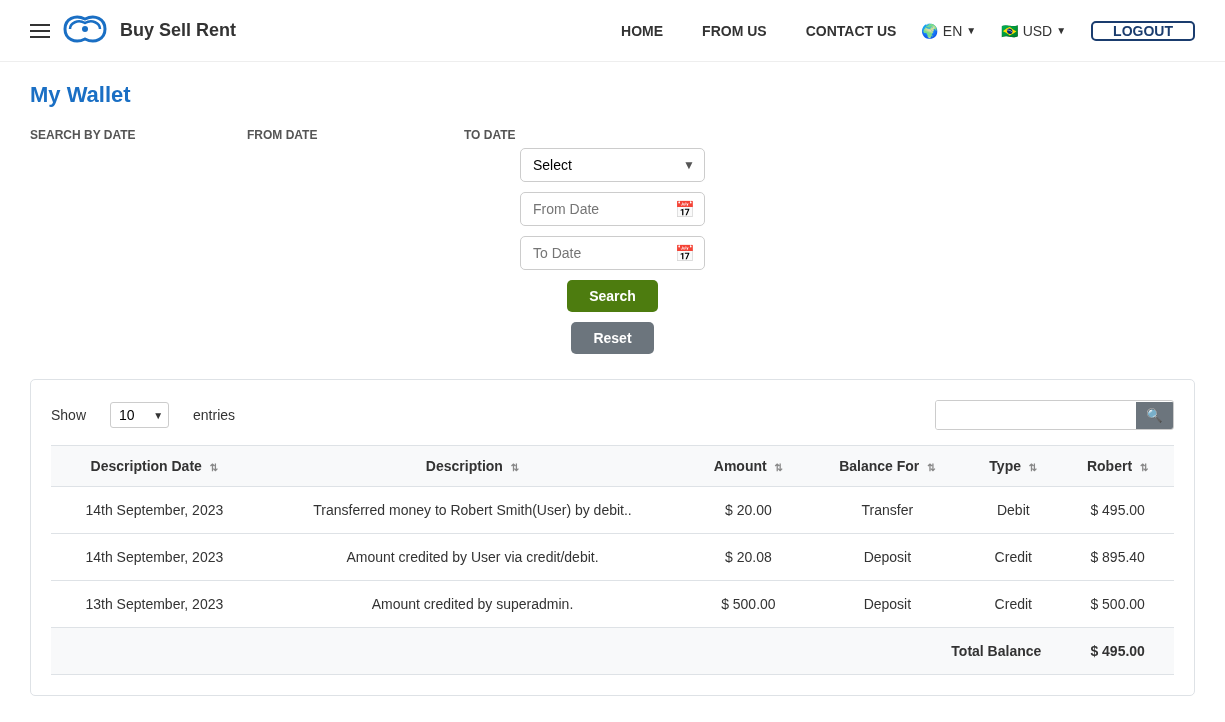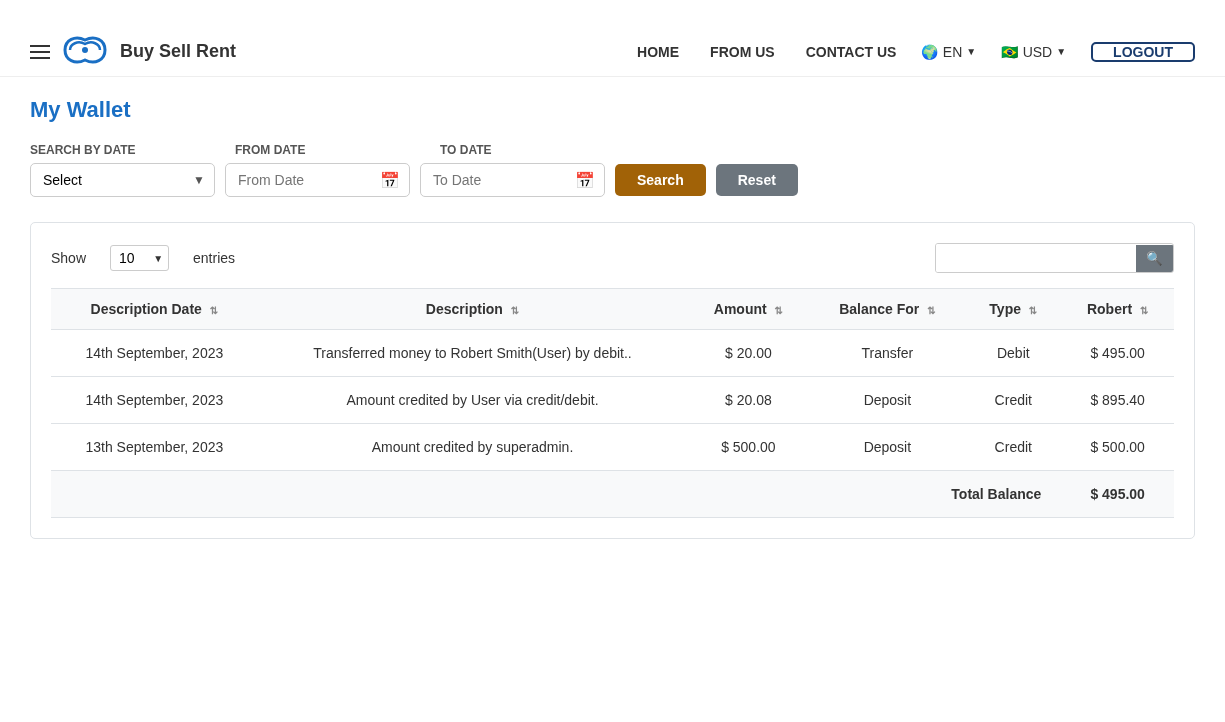--- a/index.html
+++ b/index.html
@@ -4,24 +4,23 @@
   <style>
     * { box-sizing: border-box; margin: 0; padding: 0; }
     body { font-family: Arial, sans-serif; background: #fff; color: #333; font-size: 14px; }
 
     
     .navbar {
       display: flex;
       align-items: center;
       justify-content: space-between;
       padding: 0 30px;
-      height: 50px;
+      height: 62px;
       border-bottom: 1px solid #eee;
       background: #fff;
-      margin-top: 27px;
     }
     .navbar-left {
       display: flex;
       align-items: center;
       gap: 10px;
     }
     .hamburger {
       display: flex;
       flex-direction: column;
       gap: 4px;
@@ -45,21 +44,21 @@
       font-weight: bold;
       color: #333;
     }
     .navbar-right {
       display: flex;
       align-items: center;
       gap: 25px;
     }
     .nav-links {
       display: flex;
-      gap: 31px;
+      gap: 39px;
       list-style: none;
     }
     .nav-links li a {
       text-decoration: none;
       color: #333;
       font-size: 14px;
       font-weight: 600;
     }
     .lang-selector, .currency-selector {
       display: flex;
@@ -92,37 +91,38 @@
       font-weight: bold;
       margin-bottom: 20px;
     }
 
     
     .filter-area {
       margin-bottom: 25px;
     }
     .filter-labels {
       display: flex;
-      gap: 0;
+      gap: 12px;
       margin-bottom: 6px;
     }
     .filter-label {
       font-size: 12px;
       font-weight: 600;
       color: #555;
       text-transform: uppercase;
     }
     .filter-label:nth-child(1) { width: 195px; }
     .filter-label:nth-child(2) { width: 195px; }
     .filter-label:nth-child(3) { width: 195px; }
 
     .filter-inputs {
       display: flex;
       align-items: center;
       gap: 10px;
+      flex-direction: column;
     }
     .select-wrapper {
       position: relative;
       width: 185px;
     }
     .select-wrapper select {
       width: 100%;
       padding: 8px 12px;
       border: 1px solid #ccc;
       border-radius: 5px;
@@ -156,21 +156,21 @@
       position: absolute;
       right: 10px;
       top: 50%;
       transform: translateY(-50%);
       font-size: 16px;
       color: #555;
       cursor: pointer;
     }
     .search-btn {
       padding: 8px 22px;
-      background: #a16207;
+      background: #4d7c0f;
       color: #fff;
       border: none;
       border-radius: 5px;
       cursor: pointer;
       font-size: 14px;
       font-weight: 600;
     }
     .reset-btn {
       padding: 8px 22px;
       background: #6c757d;

